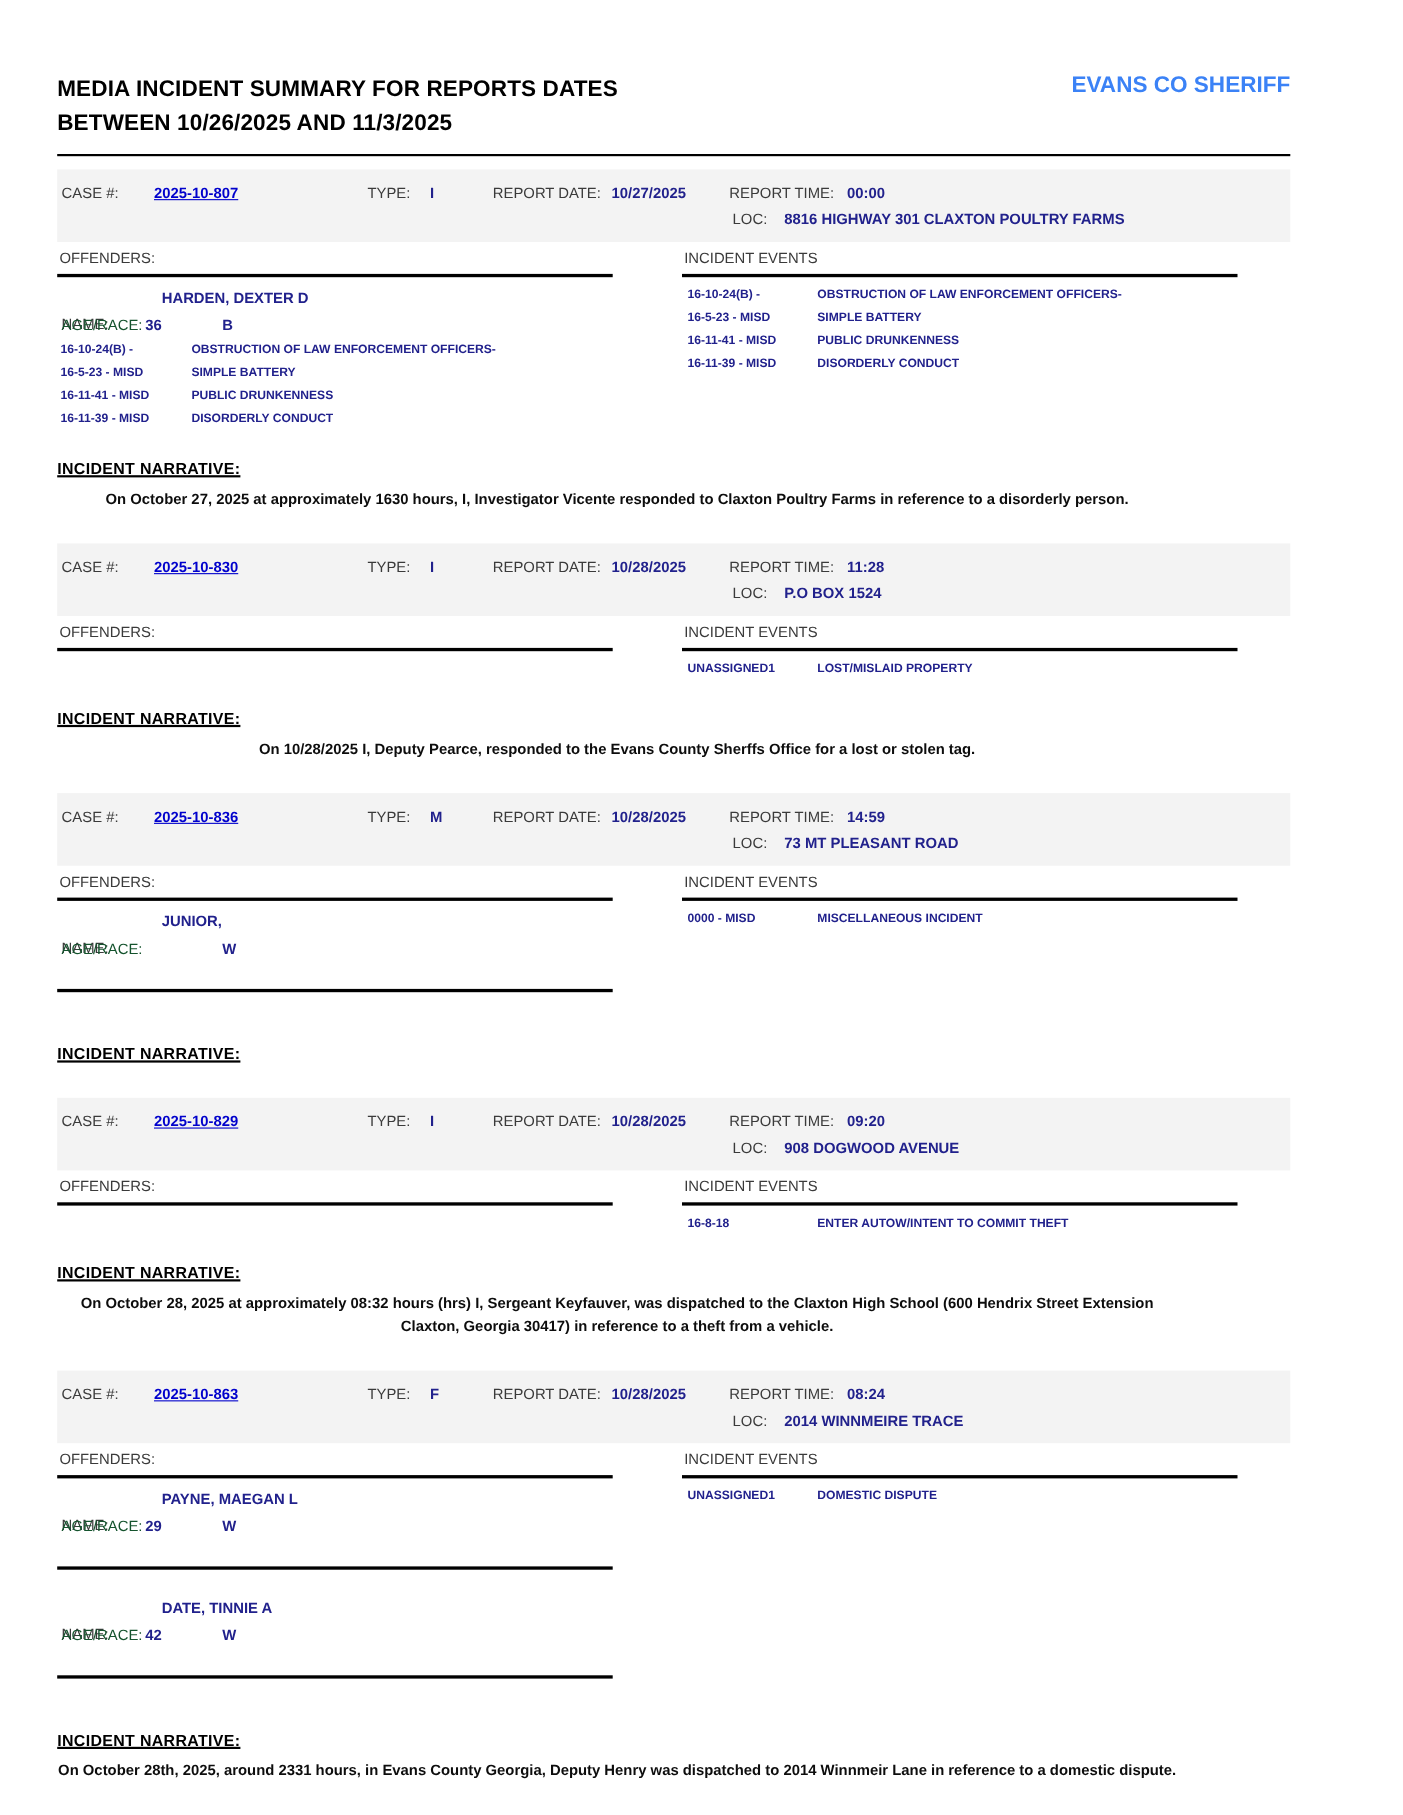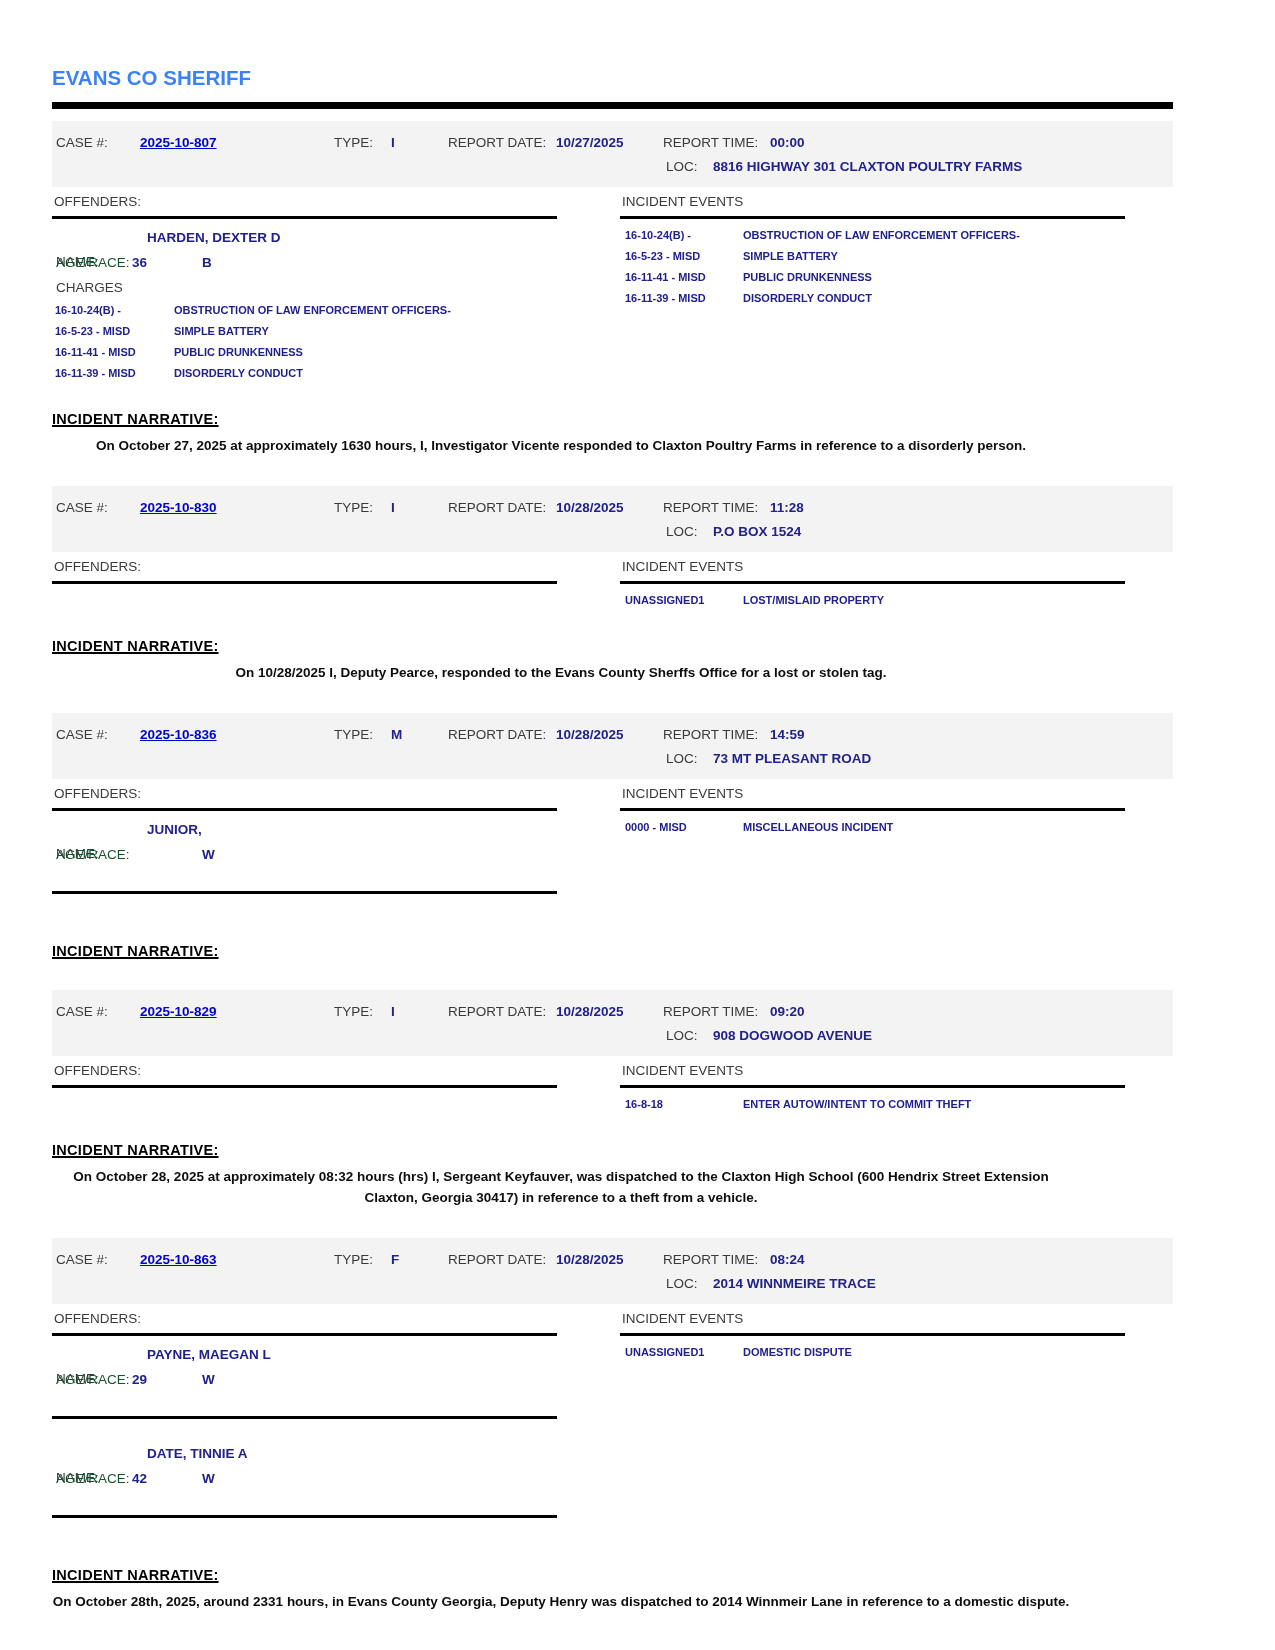--- a/index.html
+++ b/index.html
@@ -70,20 +70,24 @@
     line-height: 21px; max-width: 1018px; text-align: center;
   }
   .narr-indent { padding-left: 16px; }
 </style>
 </head>
 <body>
 
 <div class="page">
 
   <div class="masthead">
+    <h1 class="doc-title">
+      <span>MEDIA INCIDENT SUMMARY FOR REPORTS DATES</span><br>
+      <span>BETWEEN 10/26/2025 AND 11/3/2025</span>
+    </h1>
     <div class="agency">EVANS CO SHERIFF</div>
   </div>
   <div class="top-rule"></div>
 
   <section class="case">
     <div class="case-band">
       <div class="band-row">
         <span class="lbl s-caselbl">CASE #:</span>
         <span class="s-caseno"><a class="case-link" href="#">2025-10-807</a></span>
         <span class="lbl s-typelbl">TYPE:</span>
@@ -104,21 +108,20 @@
         <div class="hline"></div>
         <div class="kv">
           <span class="k-name">NAME:</span>
           <span class="val">HARDEN, DEXTER D</span>
         </div>
         <div class="kv">
           <span class="k-age">AGE/RACE:</span>
           <span class="val age-val">36</span>
           <span class="val">B</span>
         </div>
-        <div class="charges-label">CHARGES</div>
         <div class="charge val">
           <span class="code">16-10-24(B) -</span>
           <span>OBSTRUCTION OF LAW ENFORCEMENT OFFICERS-</span>
         </div>
         <div class="charge val">
           <span class="code">16-5-23 - MISD</span>
           <span>SIMPLE BATTERY</span>
         </div>
         <div class="charge val">
           <span class="code">16-11-41 - MISD</span>

